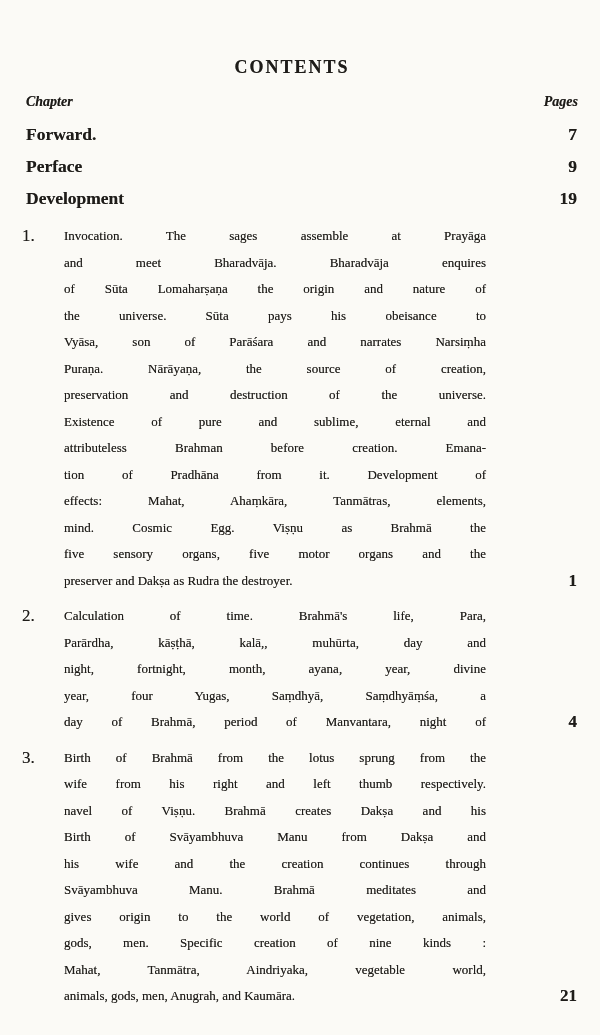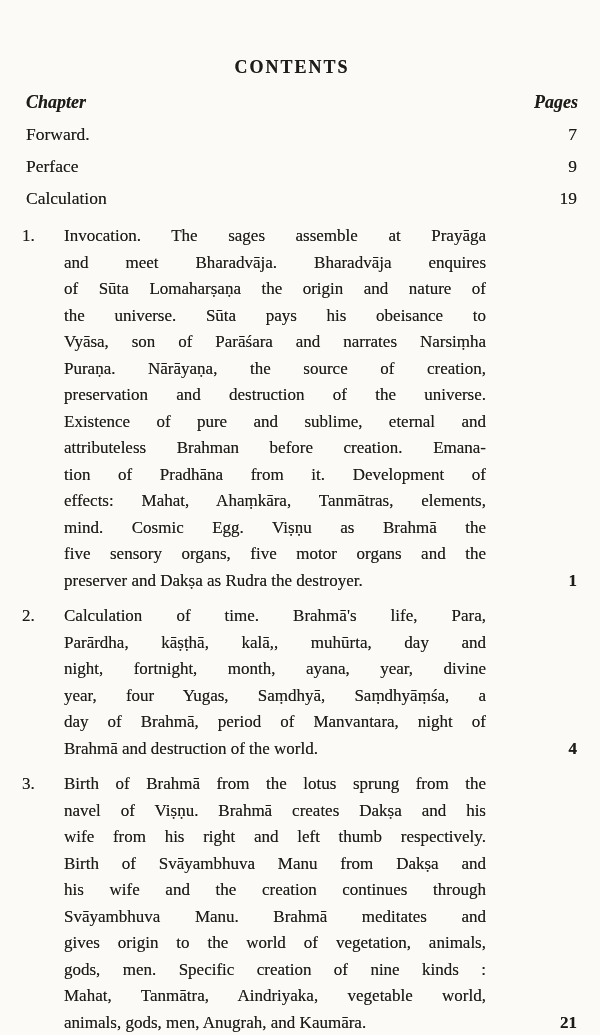--- a/index.html
+++ b/index.html
@@ -26,52 +26,52 @@
     font-size: 18px;
     line-height: 24px;
     font-weight: 700;
     letter-spacing: 2px;
     transform: translateX(-8px);
   }
   .header-row {
     display: flex;
     justify-content: space-between;
     margin: 11px 22px 0 26px;
-    font-size: 18px;
+    font-size: 14px;
     line-height: 24px;
     font-weight: 700;
     font-style: italic;
   }
   .fm-row {
     display: flex;
     justify-content: space-between;
     margin: 9px 23px 0 26px;
     font-size: 17.5px;
     line-height: 23px;
-    font-weight: 400;
+    font-weight: 700;
   }
   .entries {
     margin-top: 13px;
   }
   .entry {
     display: flex;
     margin: 0 23px 9px 22px;
   }
   .entry-num {
     width: 42px;
     flex: 0 0 42px;
     font-size: 17px;
     line-height: 26.5px;
   }
   .entry-body {
     width: 422px;
     flex: 0 0 422px;
   }
   .entry-body .line {
-    font-size: 17px;
+    font-size: 13px;
     line-height: 26.5px;
     text-align: justify;
     text-align-last: justify;
     white-space: normal;
   }
   .entry-body .line.last {
     text-align-last: left;
   }
   .entry-page {
     flex: 1 1 auto;
@@ -98,21 +98,21 @@
     <span>Forward.</span>
     <span>7</span>
   </div>
 
   <div class="fm-row">
     <span>Perface</span>
     <span>9</span>
   </div>
 
   <div class="fm-row">
-    <span>Calculation</span>
+    <span>Development</span>
     <span>19</span>
   </div>
 </div>
 
   <div id="entries" class="entries">
   <div class="entry">
     <div class="entry-num">1.</div>
     <div class="entry-body">
           <div class="line">Invocation. The sages assemble at Prayāga</div>
           <div class="line">and meet Bharadvāja. Bharadvāja enquires</div>
@@ -133,31 +133,30 @@
   </div>
 
   <div class="entry">
     <div class="entry-num">2.</div>
     <div class="entry-body">
           <div class="line">Calculation of time. Brahmā's life, Para,</div>
           <div class="line">Parārdha, kāṣṭhā, kalā,, muhūrta, day and</div>
           <div class="line">night, fortnight, month, ayana, year, divine</div>
           <div class="line">year, four Yugas, Saṃdhyā, Saṃdhyāṃśa, a</div>
           <div class="line">day of Brahmā, period of Manvantara, night of</div>
-          <div class="line last">Brahmā and destruction of the world.</div>
         </div>
     <div class="entry-page">4</div>
   </div>
 
   <div class="entry">
     <div class="entry-num">3.</div>
     <div class="entry-body">
           <div class="line">Birth of Brahmā from the lotus sprung from the</div>
+          <div class="line">wife from his right and left thumb respectively.</div>
           <div class="line">navel of Viṣṇu. Brahmā creates Dakṣa and his</div>
-          <div class="line">wife from his right and left thumb respectively.</div>
           <div class="line">Birth of Svāyambhuva Manu from Dakṣa and</div>
           <div class="line">his wife and the creation continues through</div>
           <div class="line">Svāyambhuva Manu. Brahmā meditates and</div>
           <div class="line">gives origin to the world of vegetation, animals,</div>
           <div class="line">gods, men. Specific creation of nine kinds :</div>
           <div class="line">Mahat, Tanmātra, Aindriyaka, vegetable world,</div>
           <div class="line last">animals, gods, men, Anugrah, and Kaumāra.</div>
         </div>
     <div class="entry-page">21</div>
   </div>

